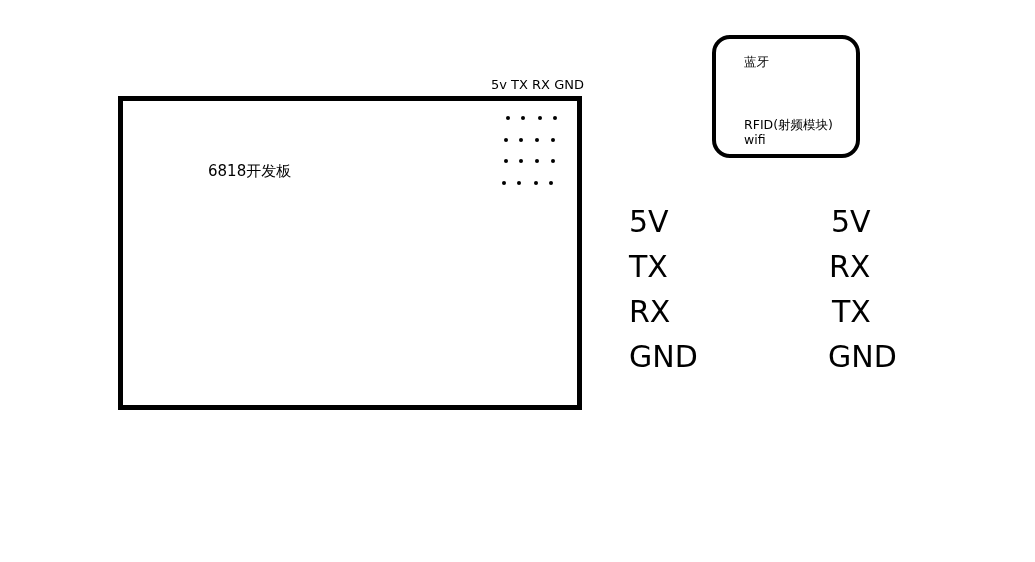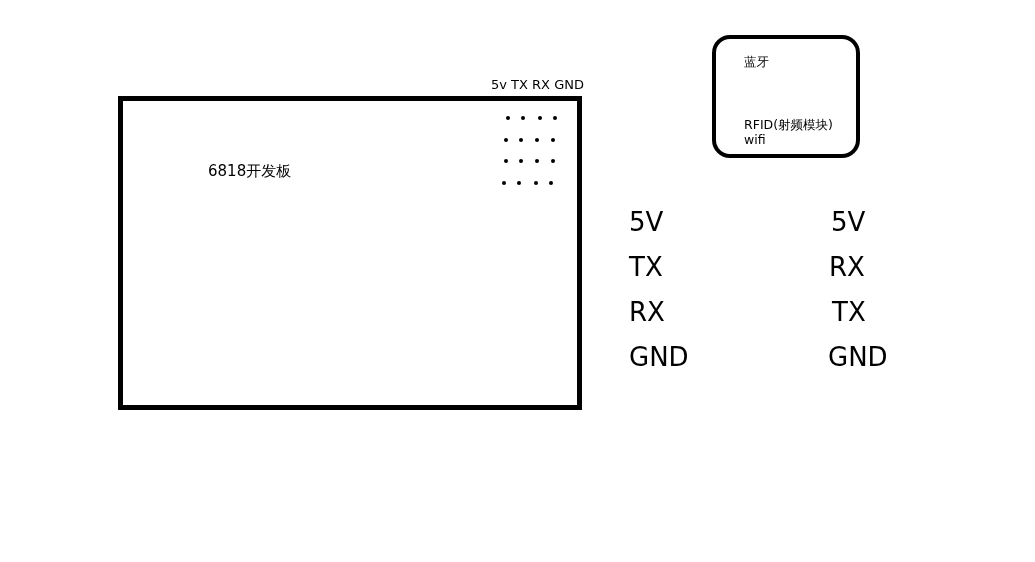--- a/index.html
+++ b/index.html
@@ -60,21 +60,21 @@
     }
     .module-item {
       position: absolute;
       left: 744px;
       font-size: 12.5px;
       line-height: 16px;
       white-space: nowrap;
     }
     .pin {
       position: absolute;
-      font-size: 26px;
+      font-size: 30px;
       line-height: 30px;
       white-space: nowrap;
     }
   </style>
 </head>
 <body>
 
 <div class="board"></div>
 <div class="board-title">6818开发板</div>
 <div class="header-label">5v TX RX GND</div>

